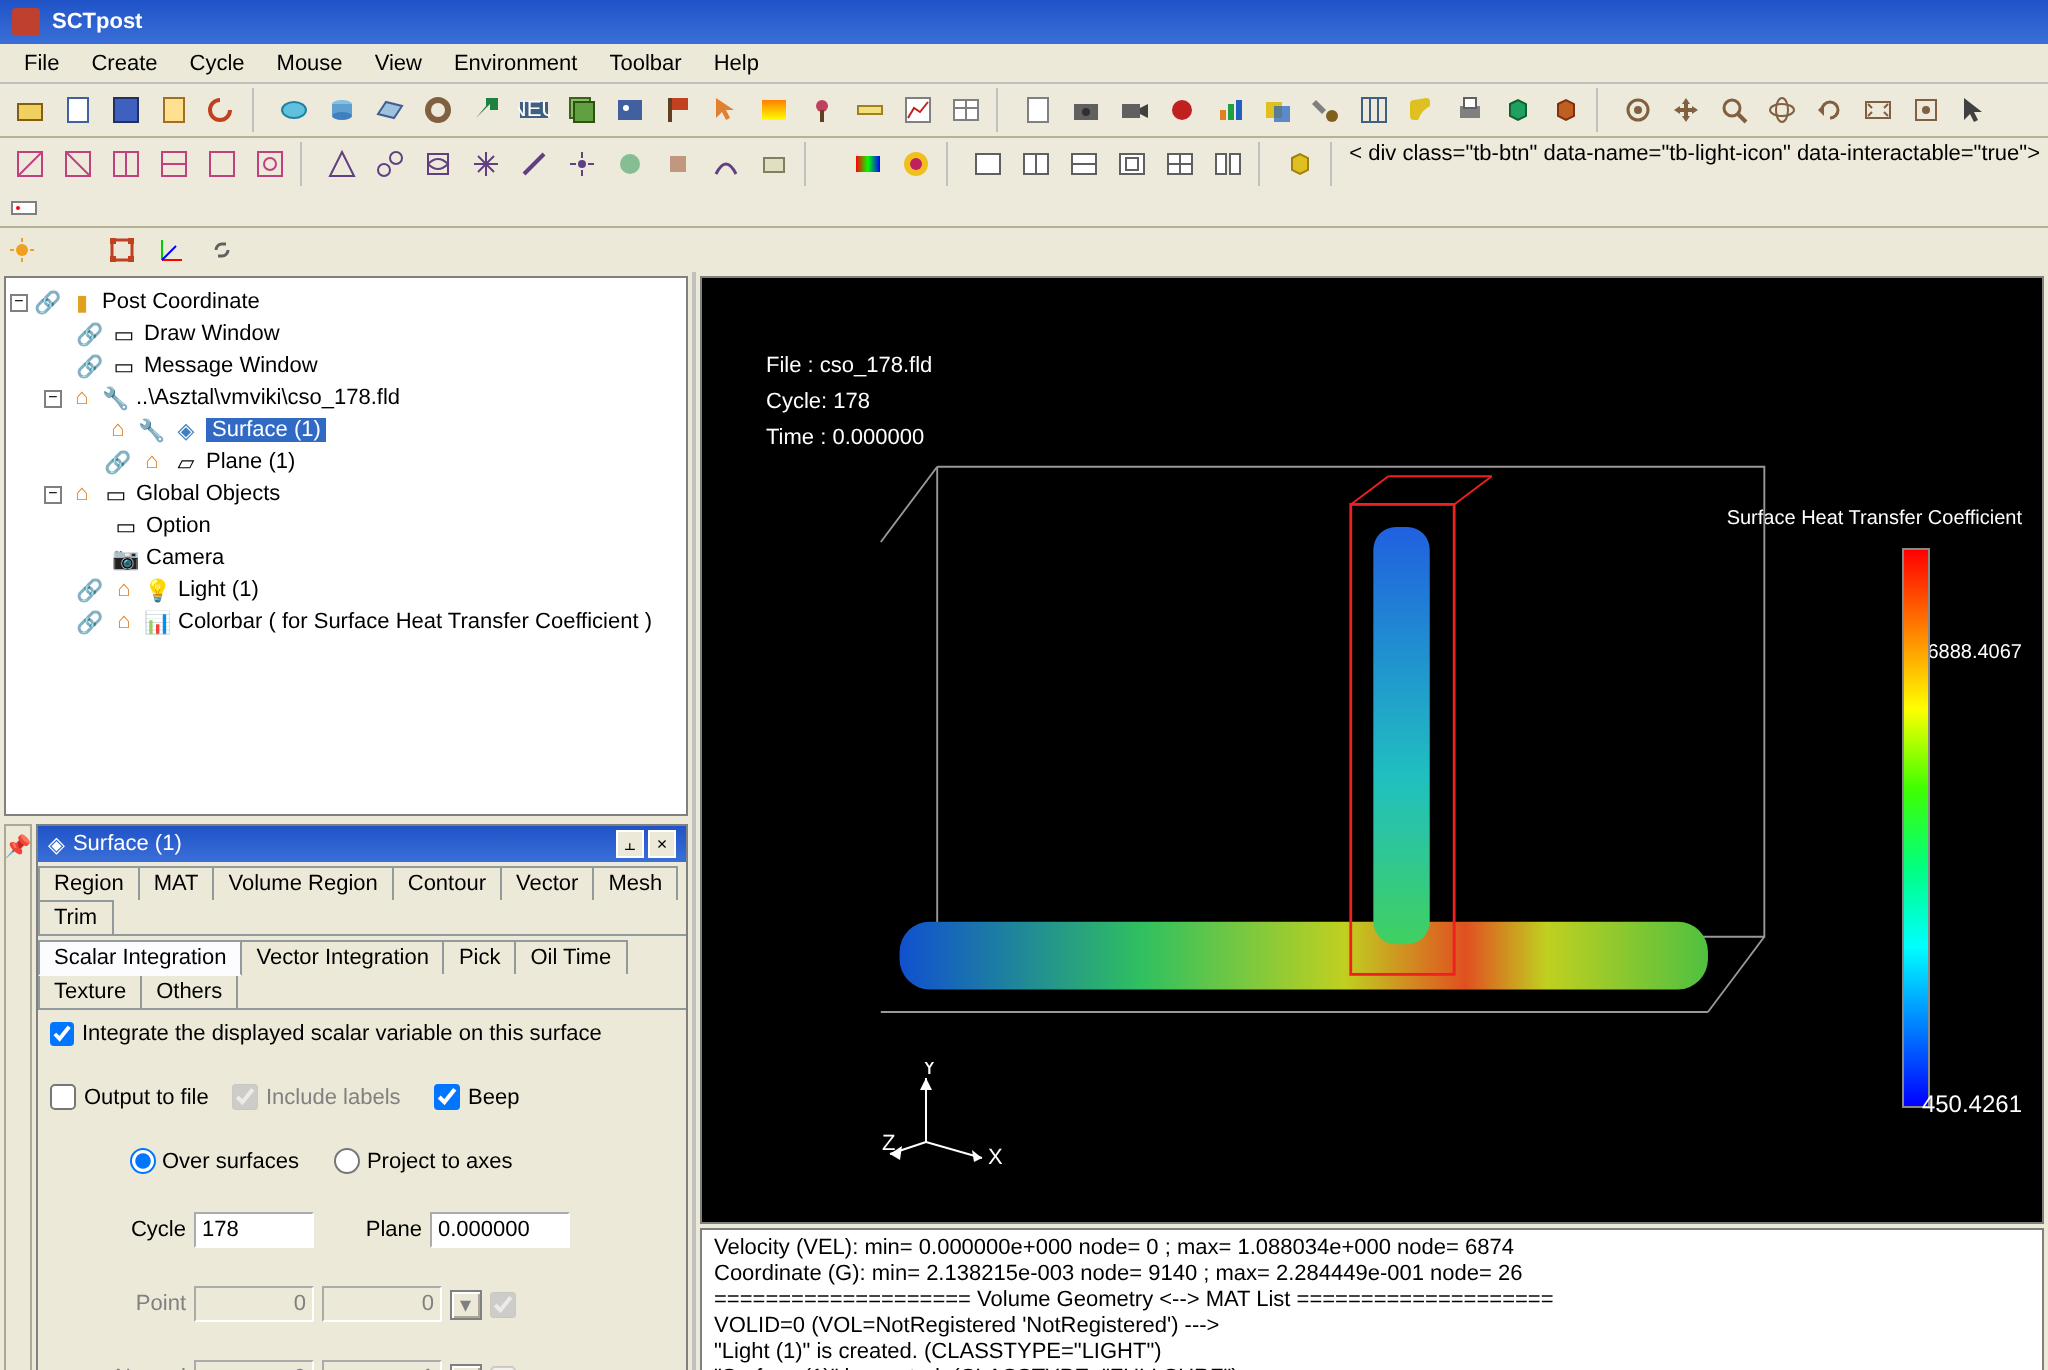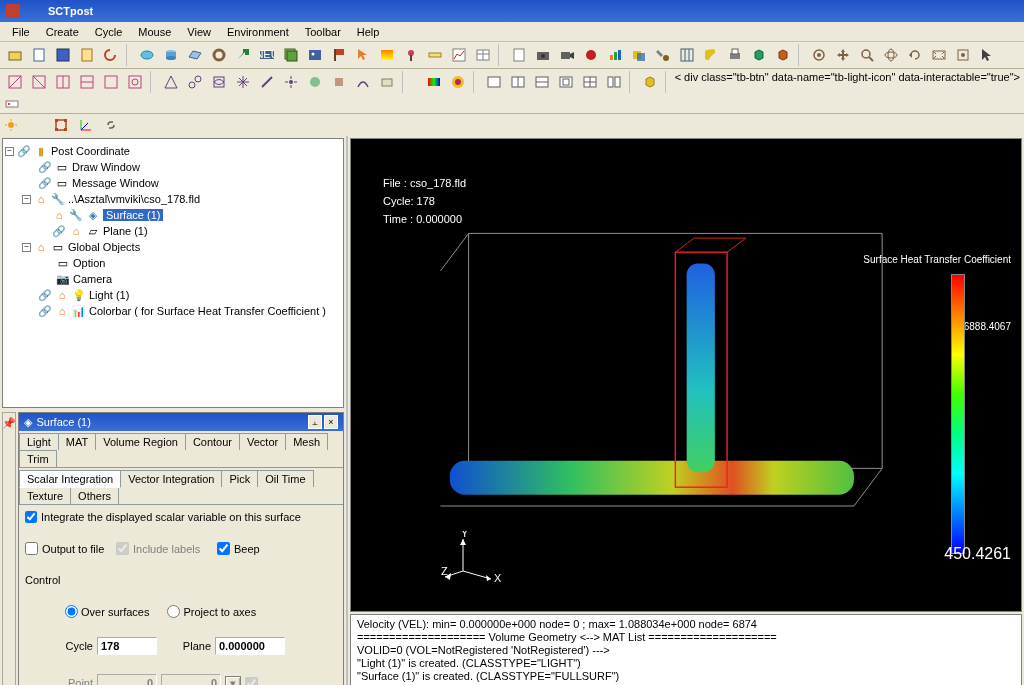--- a/index.html
+++ b/index.html
@@ -1,17 +1,17 @@
 <!DOCTYPE html>
 <html><head>
 <meta charset="utf-8">
 <style>
 * { box-sizing: border-box; margin: 0; padding: 0; font-family: "Tahoma", sans-serif; font-size: 11px; }
 body { background: #ece9d8; width: 1024px; height: 685px; overflow: hidden; }
-.titlebar { background: linear-gradient(#2053c7,#3a6fd8); color: #fff; height: 22px; display: flex; align-items: center; padding: 0 6px; font-weight: bold; gap: 22px; }
+.titlebar { background: linear-gradient(#2053c7,#3a6fd8); color: #fff; height: 22px; display: flex; align-items: center; padding: 0 6px; font-weight: bold; }
 .titlebar .ico { width: 14px; height: 14px; background: #c04030; margin-right: 6px; border-radius: 2px; }
 .menubar { background: #ece9d8; height: 20px; display: flex; align-items: center; padding: 0 4px; border-bottom: 1px solid #c0c0c0; }
 .menubar span { padding: 2px 8px; cursor: default; }
 .toolbar { background: #edeadb; border-bottom: 1px solid #b5b197; display:flex; flex-wrap:wrap; padding: 2px 4px; gap:2px; }
 .tb-btn { width: 22px; height: 22px; border: 1px solid transparent; display:inline-flex; align-items:center; justify-content:center; cursor:default; }
 .tb-sep { width: 6px; height: 22px; border-left:1px solid #c0c0c0; margin: 0 2px; }
 .tb-svg { width:16px; height:16px; }
 .main { display:flex; height: 595px; }
 .leftcol { width: 348px; display:flex; flex-direction:column; border-right: 2px solid #c0c0c0; }
 .tree { flex:0 0 270px; background:#fff; border:1px solid #808080; margin:2px; overflow:auto; padding:4px 2px; }
@@ -27,31 +27,31 @@
 .panel-title .btns { display:flex; gap:2px; }
 .panel-title .pbtn { width:14px; height:14px; background:#ece9d8; border:1px solid #fff; display:flex;align-items:center;justify-content:center; font-size:9px; color:#000;}
 .tabs { display:flex; flex-wrap:wrap; border-bottom: 1px solid #919b9c; background:#ece9d8; padding-top:2px; }
 .tab { border:1px solid #919b9c; border-bottom:none; padding:2px 7px; margin-right:-1px; background:#ece9d8; cursor:default; position:relative; }
 .tab.active { background:#fcfcfe; z-index:2; border-bottom:1px solid #fcfcfe; margin-bottom:-1px; }
 .panel-body { flex:1; padding:4px 6px; background:#ece9d8; }
 .chk { display:flex; align-items:center; gap:4px; margin:2px 0; }
 .chk input { width:12px; height:12px; }
 .row { display:flex; align-items:center; gap:4px; margin:19px 0; }
 .lbl-r { text-align:right; display:inline-block; }
-.txt { border:1px inset #fff; background:#fff; padding:1px 3px; height:18px;font-weight:bold; }
+.txt { border:1px inset #fff; background:#fff; padding:1px 3px; height:18px; }
 .txt.dis { background:#ece9d8; color:#808080; }
 .btn { border:1px solid #808080; background:#ece9d8; padding:2px 10px; cursor:default; box-shadow: inset 1px 1px #fff, inset -1px -1px #aca899; }
 .btn.dis { color:#808080; }
 .rightcol { flex:1; display:flex; flex-direction:column; }
 .viewport { flex:1; background:#000; margin:2px; position:relative; color:#fff; border:1px solid #808080; }
 .vp-text { position:absolute; left:32px; top:35px; font-size:13px; line-height:18px; }
 .vp-legend-title { position:absolute; right:10px; top:115px; font-size:10px;text-align:right; }
 .vp-legend { position:absolute; right:56px; top:135px; width:14px; height:280px; background: linear-gradient(to bottom, #ff0000, #ff8000, #ffff00, #40ff00, #00ff80, #00ffff, #0080ff, #0000ff); border:1px solid #888;}
 .vp-lg-top { position:absolute; right:10px; top:134px; font-size:10px;margin-top:48px; }
-.vp-lg-bot { position:absolute; right:10px; top:406px; font-size:16px; }
+.vp-lg-bot { position:absolute; right:10px; top:406px; font-size:12px; }
 .vp-axes { position:absolute; left:90px; bottom:20px; width:60px; height:60px; }
 .vp-box3d { position:absolute; left:80px; top:85px; right:120px; bottom:85px; }
 .console { height:115px; background:#fff; border:1px solid #808080; margin:0 2px 2px 2px; padding:3px 6px; overflow:auto; line-height:13px; }
 .radio { display:inline-flex; align-items:center; gap:3px; margin-right:14px; }
 </style>
 </head>
 <body>
 
 
 
@@ -591,21 +591,21 @@
           <span style="display:flex;align-items:center;gap:4px">
               <span>◈</span>
               <span>Surface (1)</span>
             </span>
           <span class="btns">
               <span class="pbtn">⫠</span>
               <span class="pbtn">×</span>
             </span>
         </div>
         <div class="tabs">
-          <div class="tab">Light</div>
+          <div class="tab">Region</div>
           <div class="tab">MAT</div>
           <div class="tab">Volume Region</div>
           <div class="tab">Contour</div>
           <div class="tab">Vector</div>
           <div class="tab">Mesh</div>
           <div class="tab">Trim</div>
         </div>
         <div class="tabs" style="border-top:none">
           <div class="tab active">Scalar Integration</div>
           <div class="tab">Vector Integration</div>
@@ -620,21 +620,20 @@
               <span>Integrate the displayed scalar variable on this surface</span>
             </div>
           <div class="row">
             <input type="checkbox" style="">
               <span style="width:70px">Output to file</span>
             <input type="checkbox" checked="" disabled="" style="">
               <span style="color:#808080;width:80px">Include labels</span>
             <input type="checkbox" checked="" style="">
               <span>Beep</span>
           </div>
-          <div style="margin-top:6px">Control</div>
           <div class="row" style="padding-left:40px">
             <label class="radio">
                 <input type="radio" checked="" style="">
                 <span>Over surfaces</span>
               </label>
             <label class="radio">
                 <input type="radio" style="">
                 <span>Project to axes</span>
               </label>
           </div>
@@ -723,20 +722,21 @@
           <text x="20" y="6" fill="#fff" font-size="9">Y</text>
         <line x1="22" y1="40" x2="4" y2="46" stroke="#fff"></line>
           <text x="0" y="44" fill="#fff" font-size="9">Z</text>
         <polygon points="50,48 45,44 46,50" fill="#fff"></polygon>
         <polygon points="22,8 19,14 25,14" fill="#fff"></polygon>
         <polygon points="4,46 10,42 9,49" fill="#fff"></polygon>
       </svg>
     </div>
     <div class="console">
       <div>Velocity (VEL): min= 0.000000e+000  node= 0 ; max= 1.088034e+000  node= 6874</div>
+      <div>Coordinate (G): min= 2.138215e-003  node= 9140 ; max= 2.284449e-001  node= 26</div>
       <div>==================== Volume Geometry &lt;--&gt; MAT List ====================</div>
       <div>VOLID=0 (VOL=NotRegistered 'NotRegistered') ---&gt;</div>
       <div>"Light (1)" is created. (CLASSTYPE="LIGHT")</div>
       <div>"Surface (1)" is created. (CLASSTYPE="FULLSURF")</div>
 
     </div>
   </div>
 </div>
 
 

